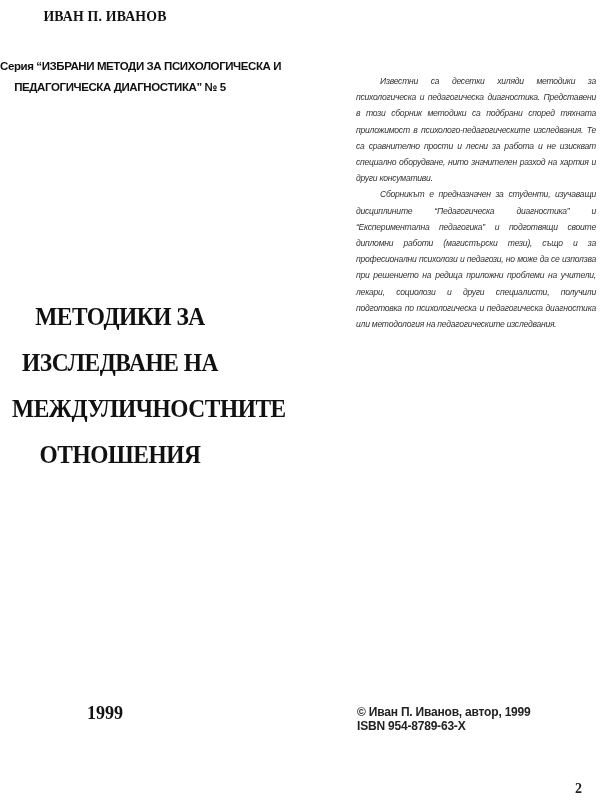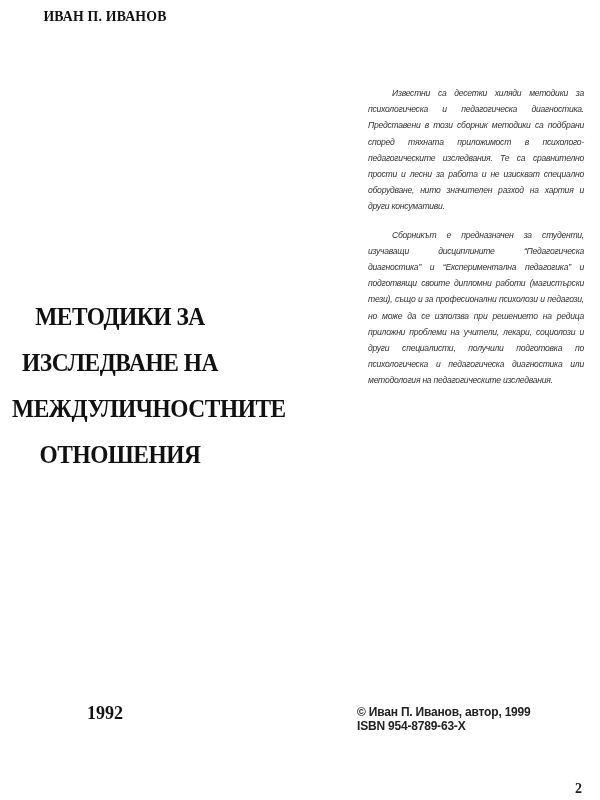--- a/index.html
+++ b/index.html
@@ -95,21 +95,21 @@
       width: 240px;
       font-family: "Liberation Sans", sans-serif;
       font-style: italic;
       font-size: 8.6px;
       line-height: 16.2px;
       color: #333333;
       text-align: justify;
       letter-spacing: -0.25px;
     }
     .abstract p {
-      margin: 12px;
+      margin: 0;
       text-indent: 24px;
     }
     .copyright {
       position: absolute;
       left: 57px;
       top: 705px;
       font-family: "Liberation Sans", sans-serif;
       font-weight: bold;
       font-size: 12px;
       line-height: 14px;
@@ -129,30 +129,34 @@
       font-size: 14px;
       color: #222222;
     }
   </style>
 </head>
 <body>
 
 <div class="page-left">
   <div class="author">ИВАН П. ИВАНОВ</div>
 
+  <div class="series">
+    <span class="line">Серия “ИЗБРАНИ МЕТОДИ ЗА ПСИХОЛОГИЧЕСКА И</span>
+    <span class="line">ПЕДАГОГИЧЕСКА ДИАГНОСТИКА” № 5</span>
+  </div>
 
   <div class="title">
     <span class="line">МЕТОДИКИ ЗА</span>
     <span class="line">ИЗСЛЕДВАНЕ НА</span>
     <span class="line">МЕЖДУЛИЧНОСТНИТЕ</span>
     <span class="line">ОТНОШЕНИЯ</span>
   </div>
 
   <div class="imprint">
-    <span class="line">1992</span>
+    <span class="line">1999</span>
   </div>
 </div>
 
 <div class="page-right">
   <div class="abstract">
     <p>Известни са десетки хиляди методики за психологическа и педагогическа диагностика. Представени в този сборник методики са подбрани според тяхната приложимост в психолого-педагогическите изследвания. Те са сравнително прости и лесни за работа и не изискват специално оборудване, нито значителен разход на хартия и други консумативи.</p>
     <p>Сборникът е предназначен за студенти, изучаващи дисциплините “Педагогическа диагностика” и “Експериментална педагогика” и подготвящи своите дипломни работи (магистърски тези), също и за професионални психолози и педагози, но може да се използва при решението на редица приложни проблеми на учители, лекари, социолози и други специалисти, получили подготовка по психологическа и педагогическа диагностика или методология на педагогическите изследвания.</p>
   </div>
 
   <div class="copyright">

